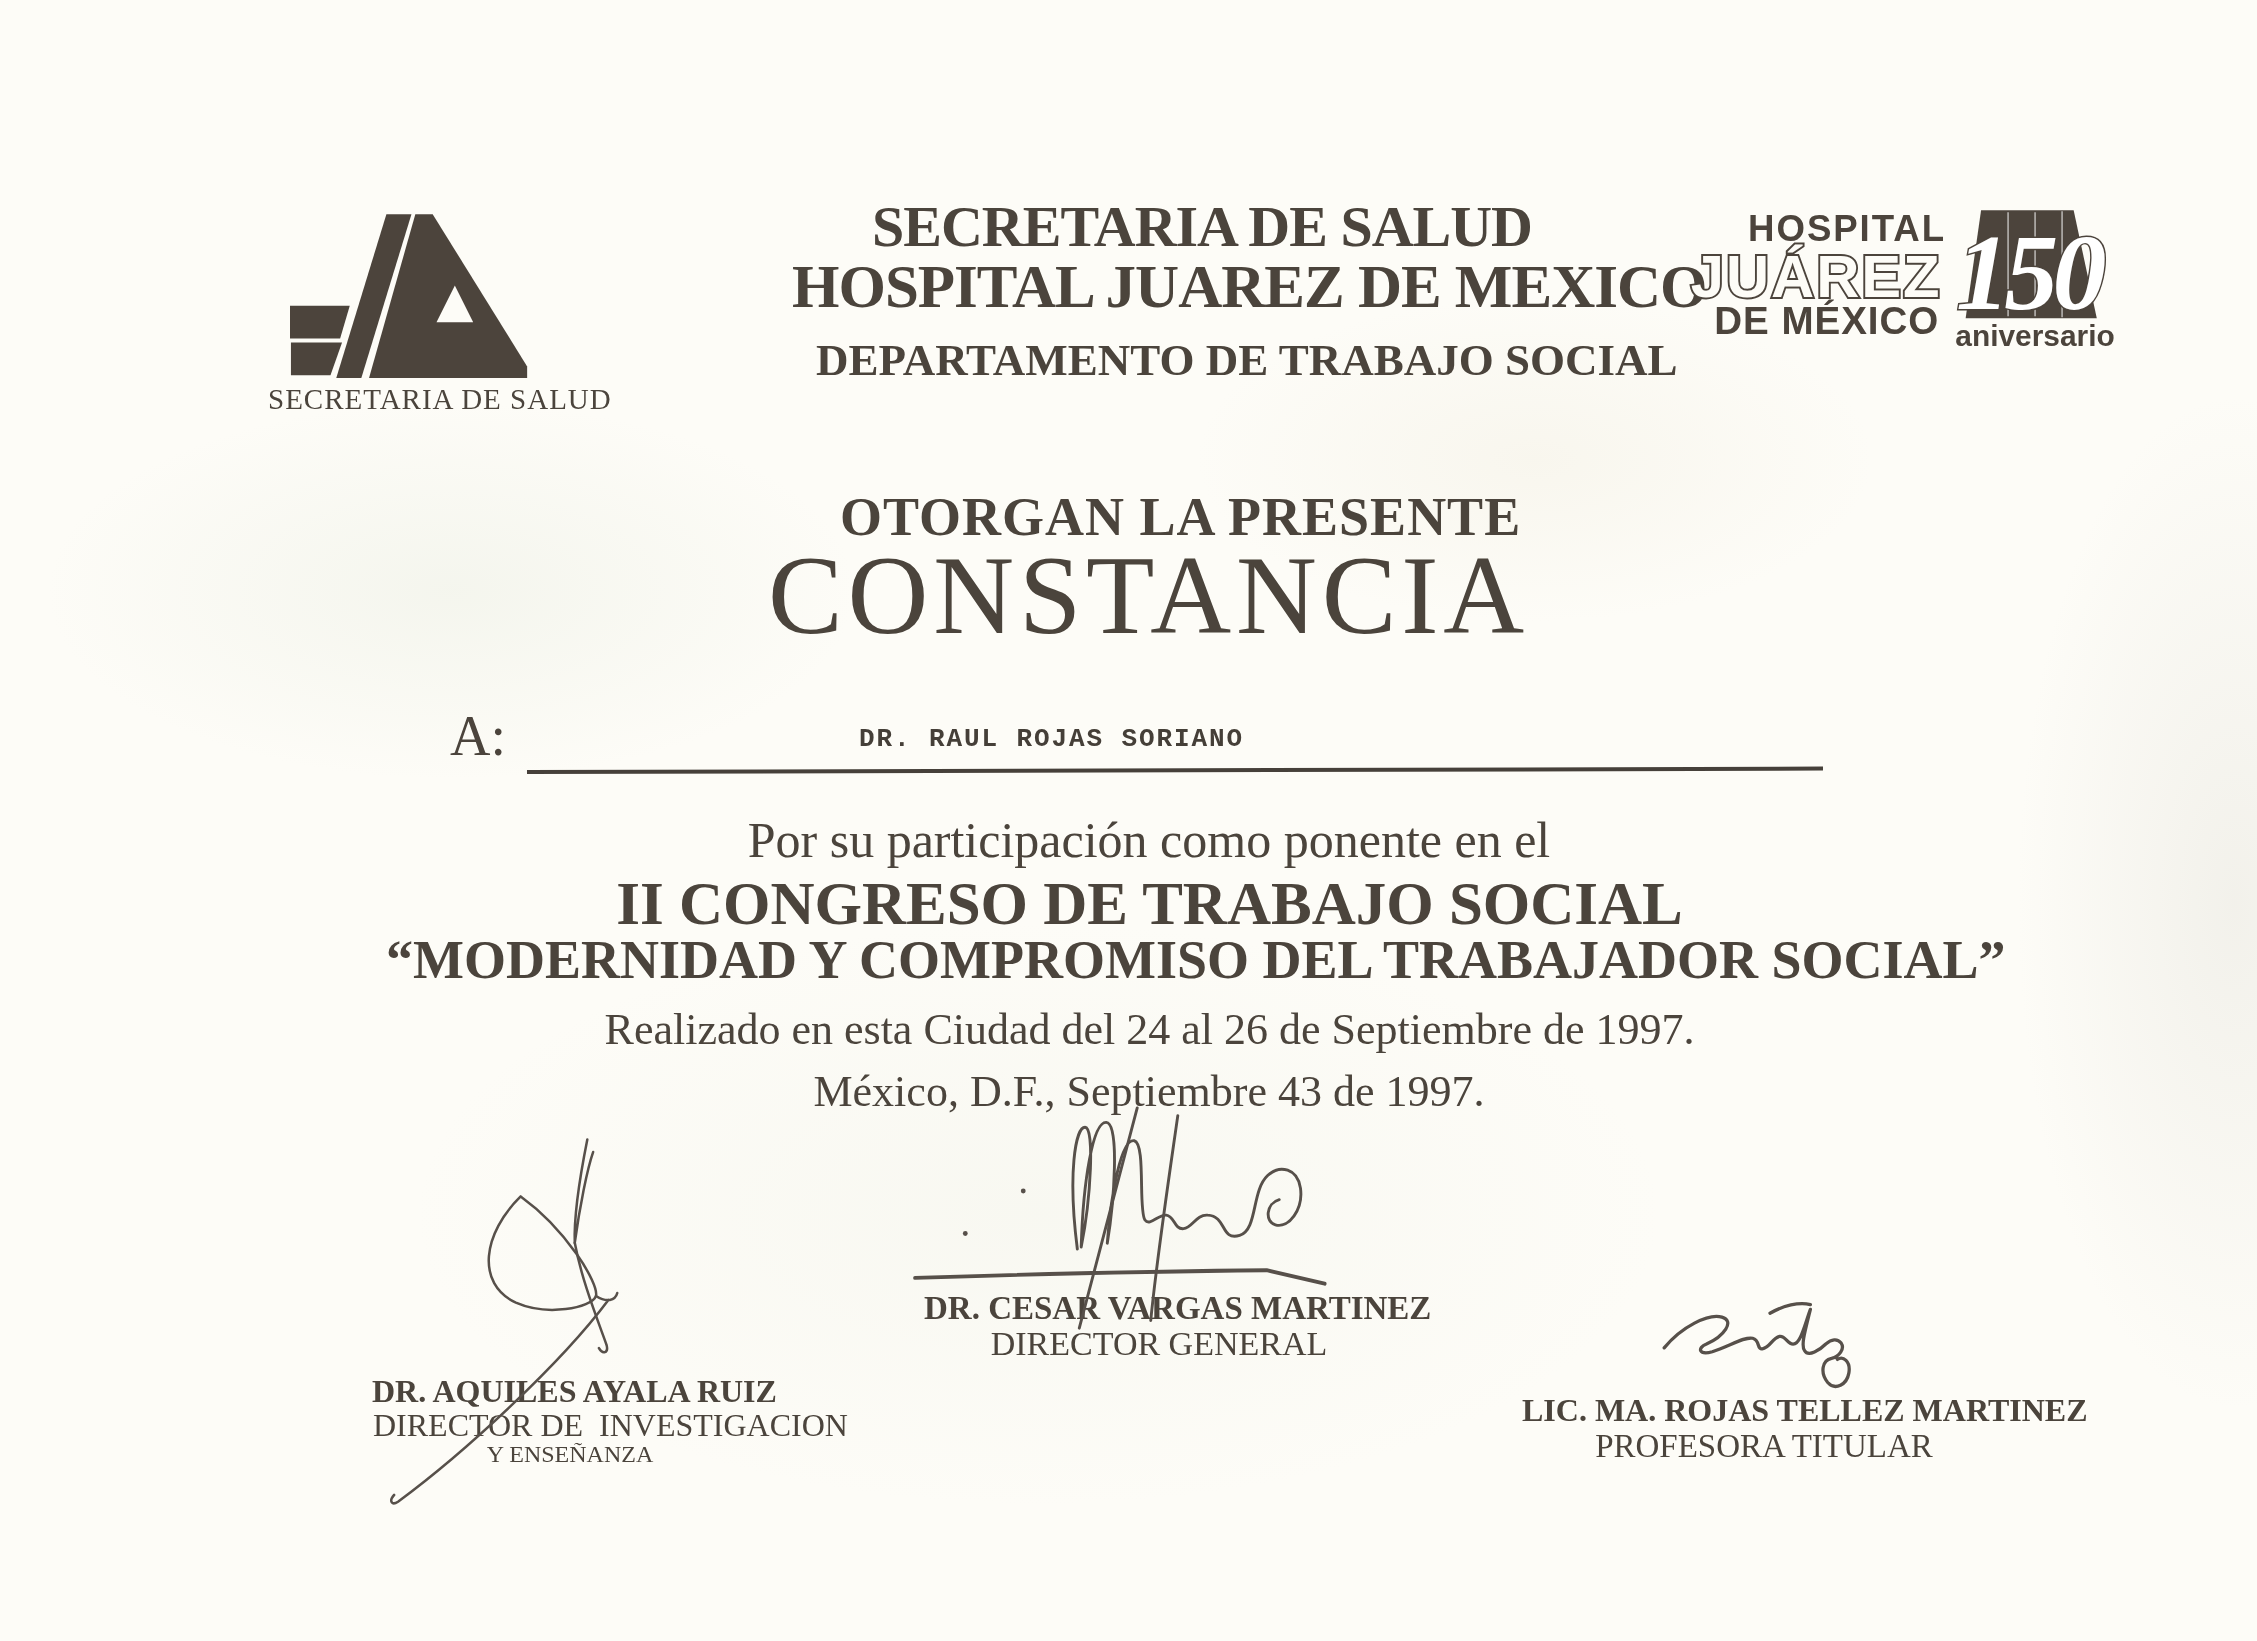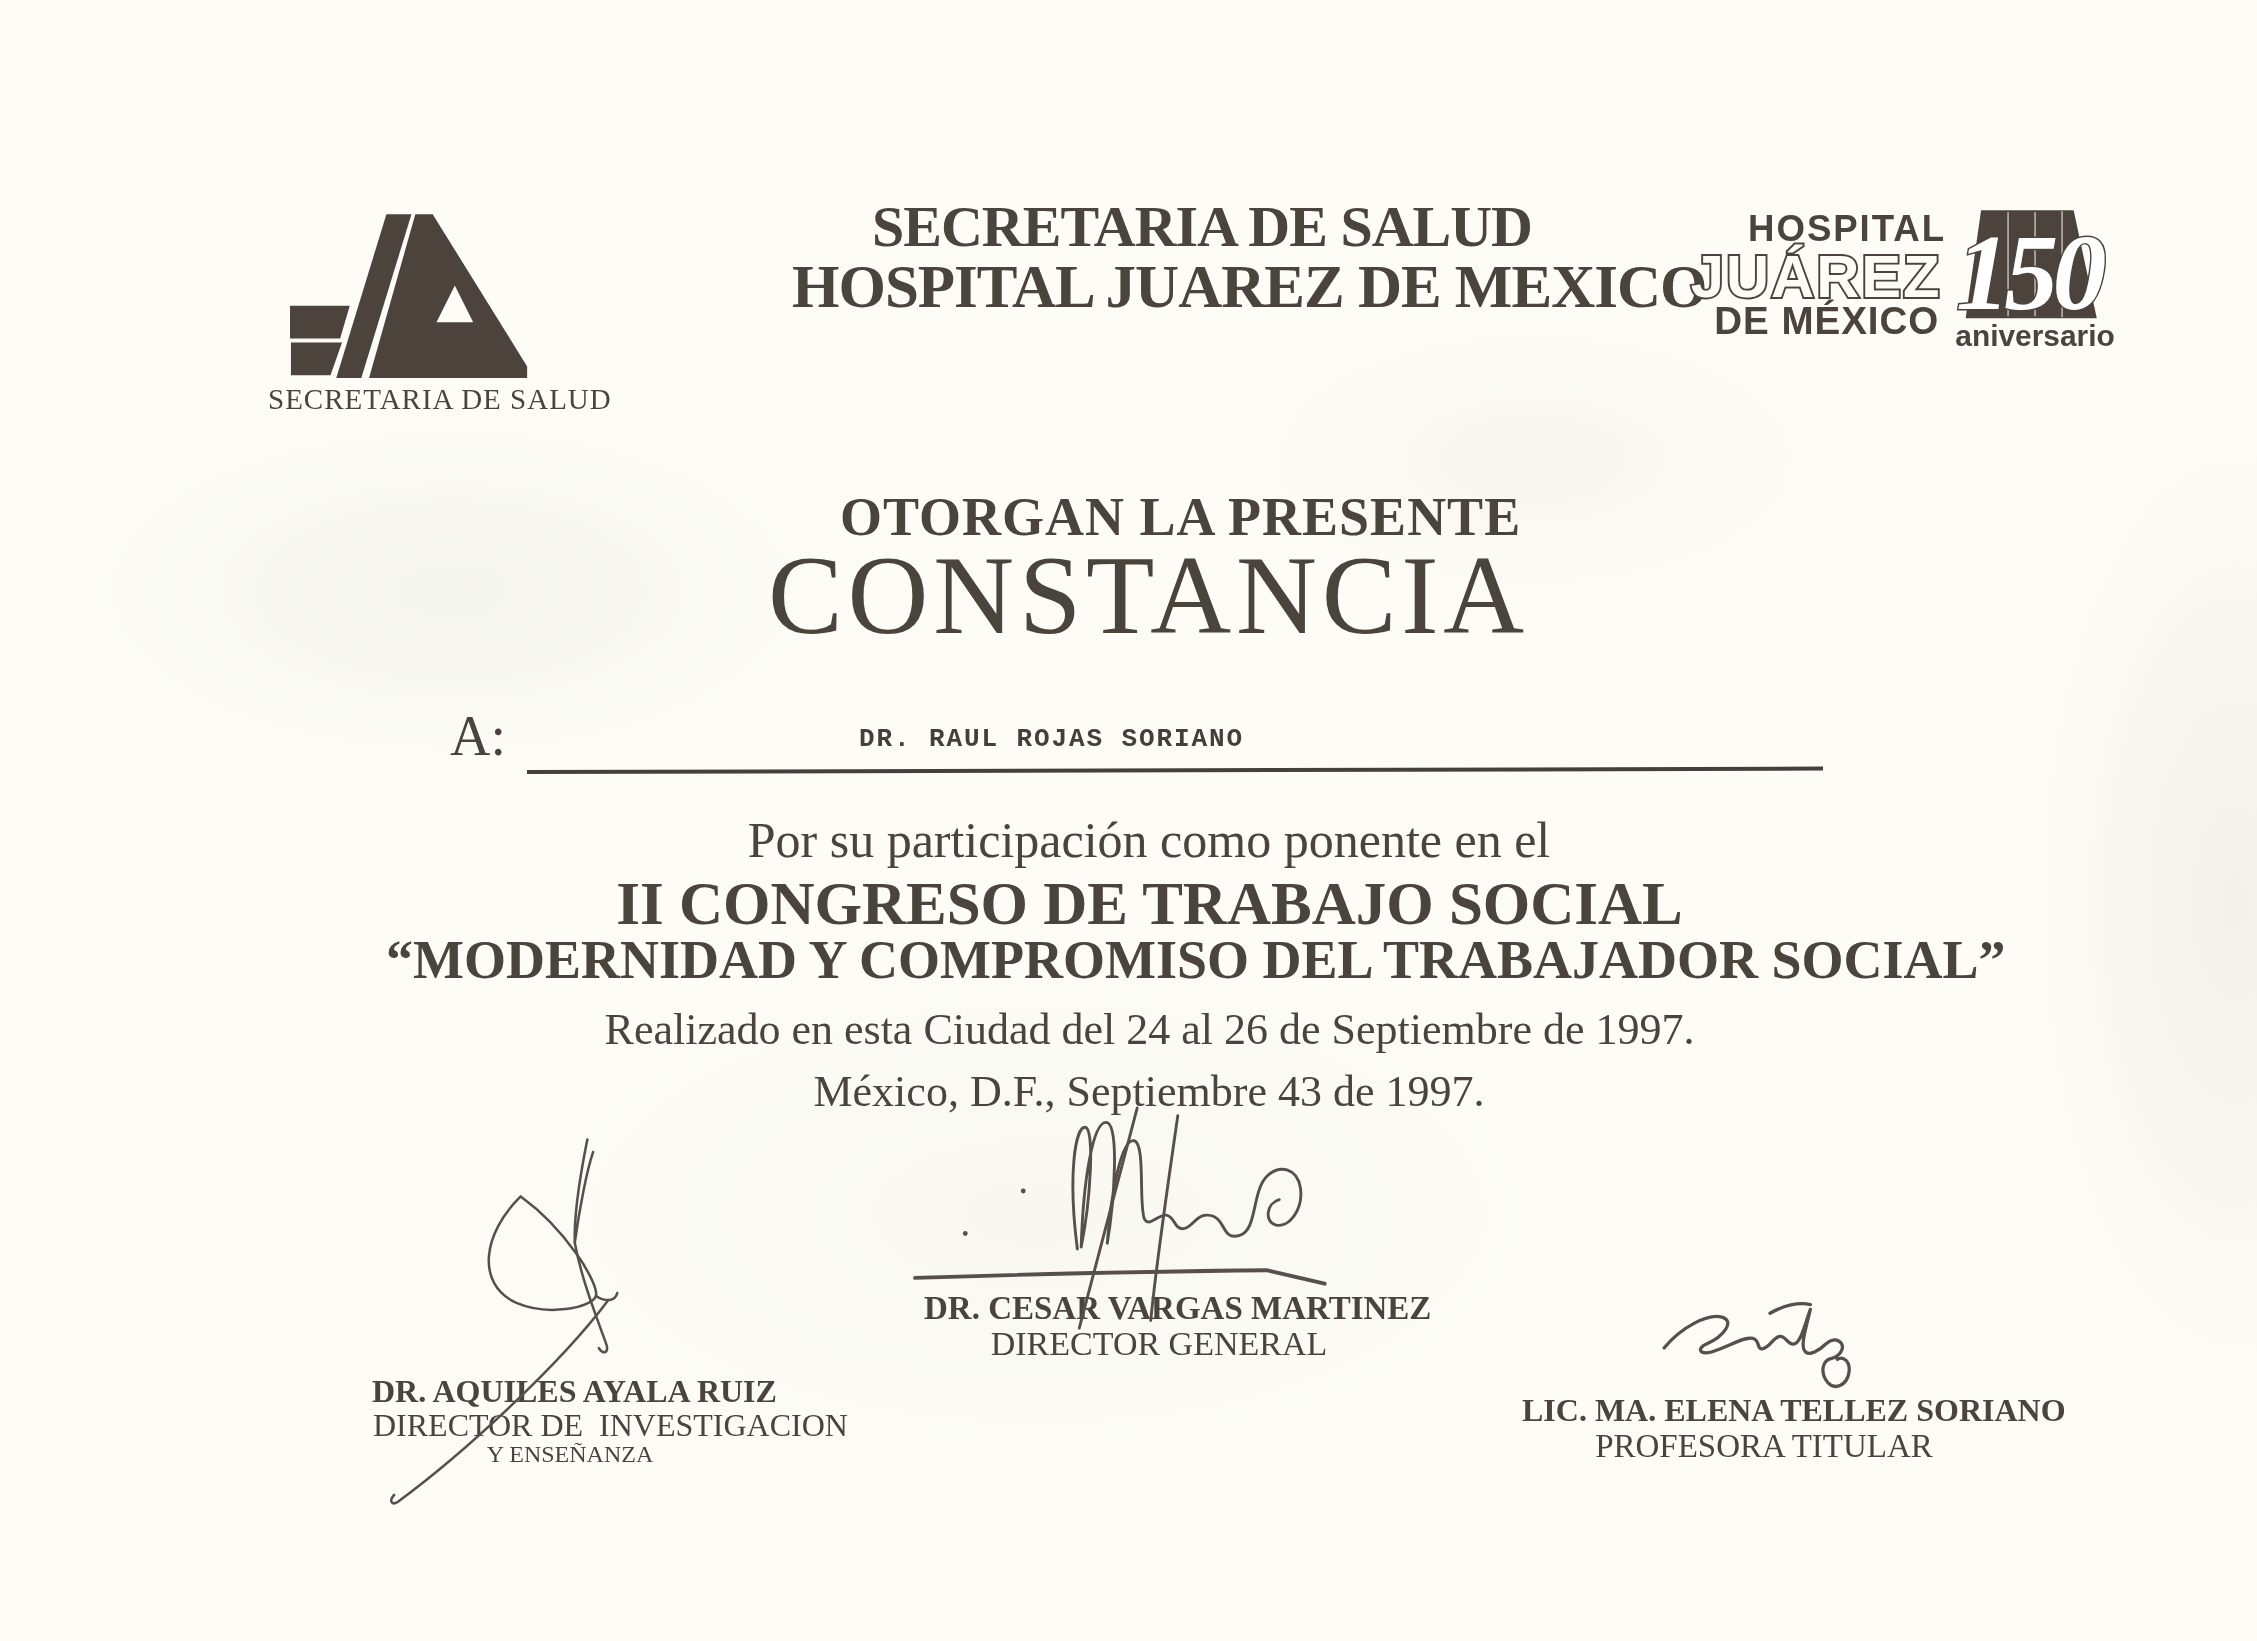--- a/index.html
+++ b/index.html
@@ -31,20 +31,21 @@
     <polygon points="0,95 62,95 52,129 0,129" fill="#4c443c"></polygon>
     <polygon points="1,133 54,133 42,167 1,167" fill="#4c443c"></polygon>
     <polygon points="100,0 126,0 74,170 48,170" fill="#4c443c"></polygon>
     <polygon points="130,0 148,0 246,158 246,170 82,170" fill="#4c443c"></polygon>
     <polygon points="152,112 171,74 190,112" fill="#fdfcf7"></polygon>
   </svg>
   <div class="t serif ctr" style="left:268px;top:385px;width:303px;font-size:29px;letter-spacing:1px;">SECRETARIA DE SALUD</div>
 
   <div class="t serif bold ctr" style="left:816px;top:198px;width:772px;font-size:58px;letter-spacing:-1px;">SECRETARIA DE SALUD</div>
   <div class="t serif bold ctr" style="left:792px;top:256px;width:821px;font-size:61px;letter-spacing:-1px;">HOSPITAL JUAREZ DE MEXICO</div>
+  <div class="t serif bold ctr" style="left:816px;top:338px;width:772px;font-size:45px;">DEPARTAMENTO DE TRABAJO SOCIAL</div>
 
   <svg style="left:1680px;top:191px;" width="444" height="162" viewBox="0 0 460 168">
     <text x="173" y="52" text-anchor="middle" font-family="Liberation Sans, sans-serif" font-weight="bold" font-size="38" letter-spacing="2" fill="#4c443c">HOSPITAL</text>
     <text x="141" y="110" text-anchor="middle" font-family="Liberation Sans, sans-serif" font-weight="bold" font-size="62" letter-spacing="2" fill="#fdfcf7" stroke="#4c443c" stroke-width="4" paint-order="stroke">JUÁREZ</text>
     <text x="152" y="148" text-anchor="middle" font-family="Liberation Sans, sans-serif" font-weight="bold" font-size="40" letter-spacing="1" fill="#4c443c">DE MÉXICO</text>
     <polygon points="312,20 408,20 432,132 296,132" fill="#4c443c"></polygon>
     <path d="M340,22 L340,130 M368,22 L368,130 M396,21 L396,131" stroke="rgba(255,255,255,0.65)" stroke-width="1.5" fill="none"></path>
     <text x="286" y="122" font-family="Liberation Serif, serif" font-style="italic" font-weight="bold" font-size="112" letter-spacing="-6" fill="#ffffff" stroke="#4c443c" stroke-width="3" paint-order="stroke">150</text>
     <text x="368" y="161" text-anchor="middle" font-family="Liberation Sans, sans-serif" font-weight="bold" font-size="31" fill="#4c443c">aniversario</text>
   </svg>
@@ -76,21 +77,21 @@
   <div class="t serif ctr" style="left:966px;top:1327px;width:386px;font-size:34px;">DIRECTOR GENERAL</div>
   <svg class="sig" style="left:888px;top:1106px;" width="483" height="227" viewBox="0 0 500 235">
     <path stroke-width="3" d="M196,148 C186,70 194,22 204,22 C214,22 210,96 200,146 C202,78 212,16 226,17 C240,18 234,100 227,142 C231,88 242,33 255,36 C267,39 259,108 266,118 C271,125 280,112 288,113 C297,114 296,128 306,127 C315,126 319,112 331,113 C351,114 344,140 364,134 C383,128 376,88 393,72 C406,60 424,65 427,85 C430,107 415,127 401,123 C390,120 391,101 405,97"></path>
     <path stroke-width="3" d="M258,2 L198,230"></path>
     <path stroke-width="3" d="M300,10 C290,80 278,160 272,222"></path>
     <path stroke-width="4" d="M28,178 C150,174 280,171 392,170 L452,184"></path>
     <circle cx="140" cy="88" r="2.5" fill="#57504a" stroke="none"></circle>
     <circle cx="80" cy="132" r="2.5" fill="#57504a" stroke="none"></circle>
   </svg>
 
-  <div class="t serif bold ctr" style="left:1522px;top:1394px;width:483px;font-size:32px;">LIC. MA. ELENA TELLEZ SORIANO</div>
+  <div class="t serif bold ctr" style="left:1522px;top:1394px;width:483px;font-size:32px;">LIC. MA. ROJAS TELLEZ MARTINEZ</div>
   <div class="t serif ctr" style="left:1571px;top:1430px;width:386px;font-size:33px;">PROFESORA TITULAR</div>
   <svg class="sig" style="left:1656px;top:1294px;" width="203" height="101" viewBox="0 0 210 105">
     <path stroke-width="3.4" stroke="#4e473f" d="M8,56 C26,34 54,20 68,24 C82,28 70,44 52,52 C42,56 44,64 58,60 C76,54 92,44 100,46 C108,48 104,58 110,57 C118,56 120,46 128,44 C134,43 136,52 142,52 C150,52 154,32 160,16 C154,40 150,54 154,59 C158,66 170,58 176,52 C182,47 188,46 192,51 C196,57 190,65 182,67 C172,69 170,82 178,92 C186,101 198,94 200,82 C202,70 194,64 188,68"></path>
     <path stroke-width="3.4" stroke="#4e473f" d="M118,20 C132,12 148,8 160,11"></path>
   </svg>
 
 </div>
 
 
 </body></html>

